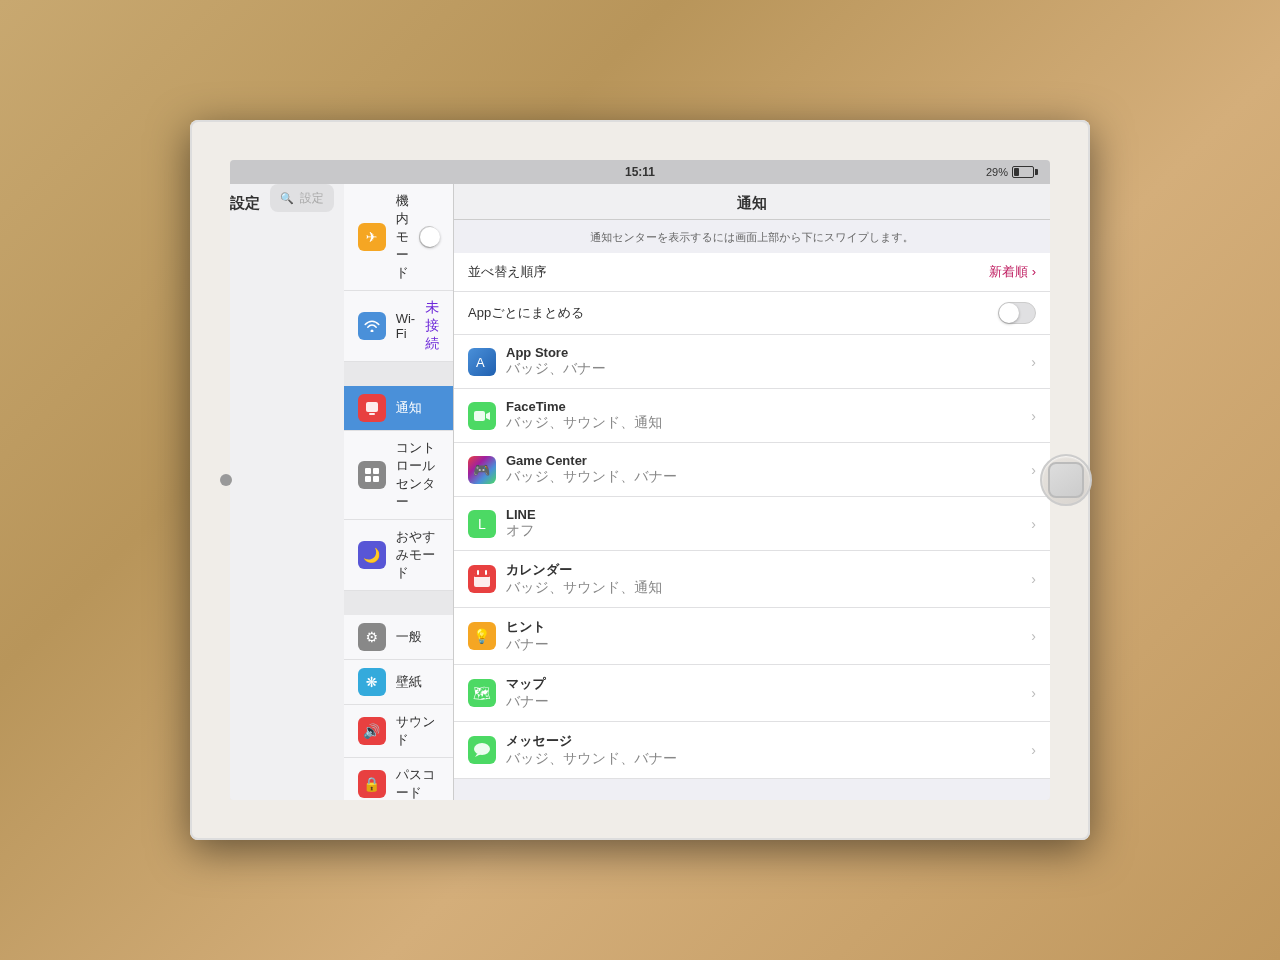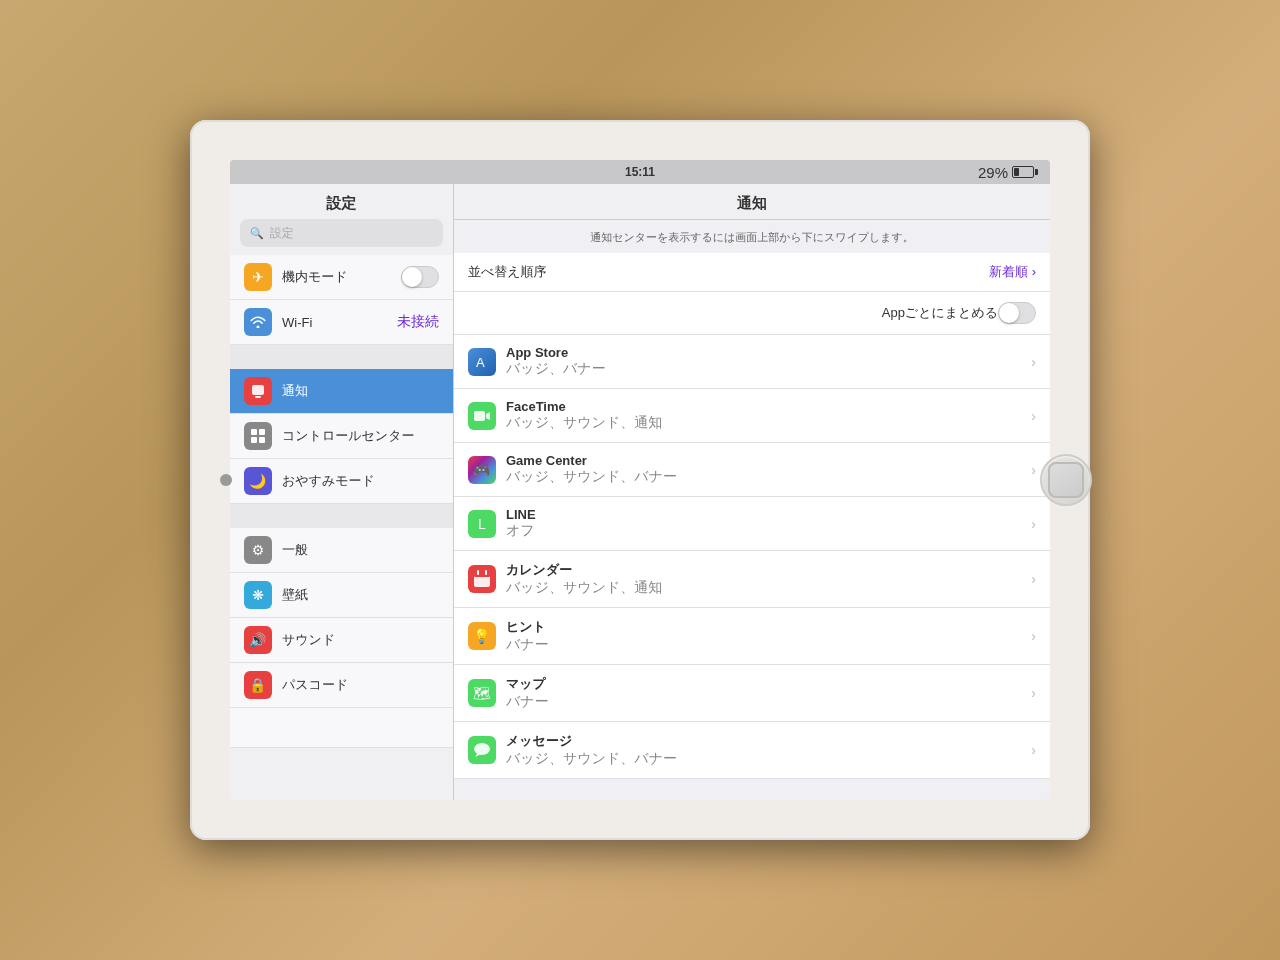--- a/index.html
+++ b/index.html
@@ -18,21 +18,21 @@
       position: absolute;
       inset: 0;
       background: linear-gradient(135deg, #c8a870 0%, #b8955a 30%, #d4ae7a 60%, #c0985e 100%);
     }
 
     .ipad-frame {
       position: relative;
       width: 900px;
       height: 720px;
       background: #f0ede8;
-      border-radius: 16px;
+      border-radius: 8px;
       box-shadow: 0 10px 40px rgba(0,0,0,0.5), inset 0 0 0 2px #ddd;
       display: flex;
       align-items: center;
       justify-content: center;
     }
 
     .home-button {
       position: absolute;
       right: -2px;
       width: 52px;
@@ -88,21 +88,21 @@
       color: #333;
       position: absolute;
       left: 50%;
       transform: translateX(-50%);
     }
     .status-bar-right {
       margin-left: auto;
       display: flex;
       align-items: center;
       gap: 4px;
-      font-size: 15px;
+      font-size: 11px;
       color: #333;
     }
     .battery-icon {
       width: 22px;
       height: 12px;
       border: 1.5px solid #333;
       border-radius: 2px;
       position: relative;
       display: flex;
       align-items: center;
@@ -131,21 +131,21 @@
       flex: 1;
       overflow: hidden;
     }
 
     
     .settings-panel {
       width: 224px;
       background: #f0f0f2;
       border-right: 1px solid #ccc;
       display: flex;
-      flex-direction: column;
+      flex-direction: row;
       flex-shrink: 0;
     }
     .settings-title {
       text-align: center;
       font-size: 15px;
       font-weight: 600;
       color: #333;
       padding: 10px 0 6px;
       background: #f0f0f2;
     }
@@ -311,29 +311,28 @@
       padding: 10px 14px;
       border-bottom: 0.5px solid #e0e0e2;
     }
     .sort-label {
       flex: 1;
       font-size: 13px;
       color: #333;
     }
     .sort-value {
       font-size: 13px;
-      color: #6d28d9;
+      color: #be185d;
     }
     .group-toggle-row {
       display: flex;
       align-items: center;
       background: white;
       padding: 10px 14px;
       border-bottom: 0.5px solid #e0e0e2;
-      text-align: right;
     }
     .group-label {
       flex: 1;
       font-size: 13px;
       color: #333;
     }
   </style>
 </head>
 <body>
 

